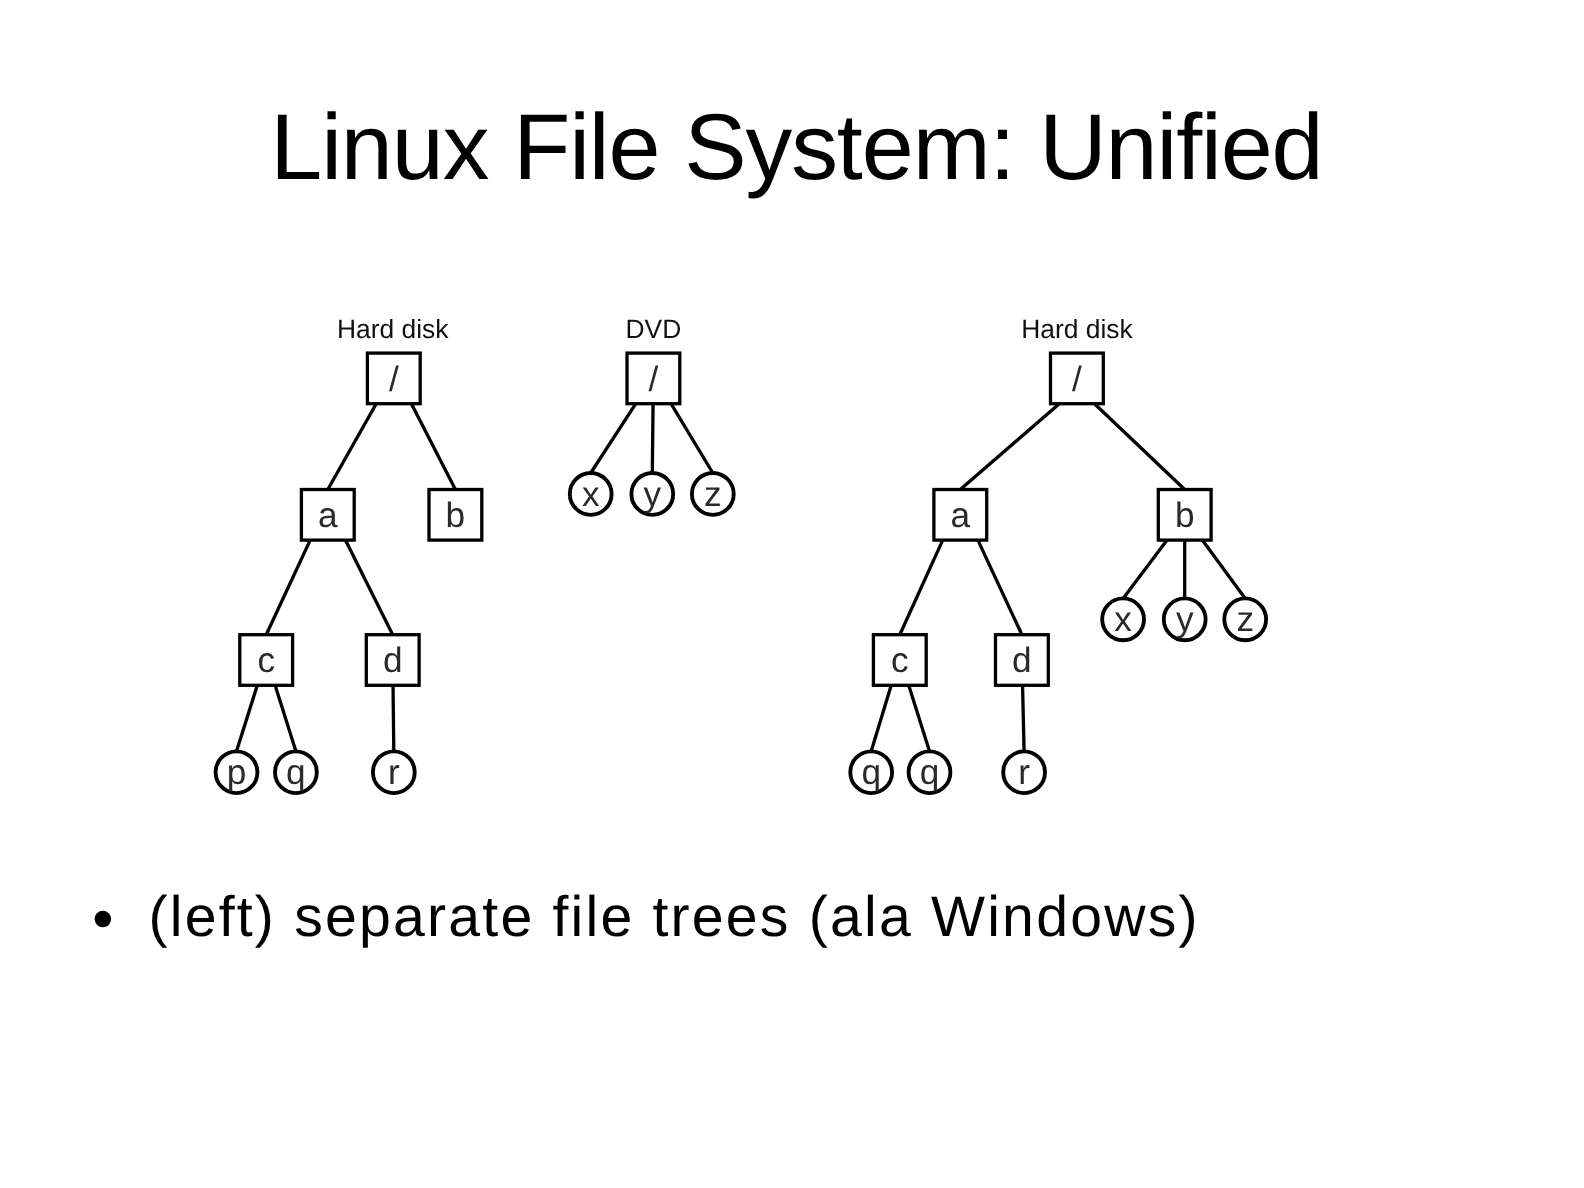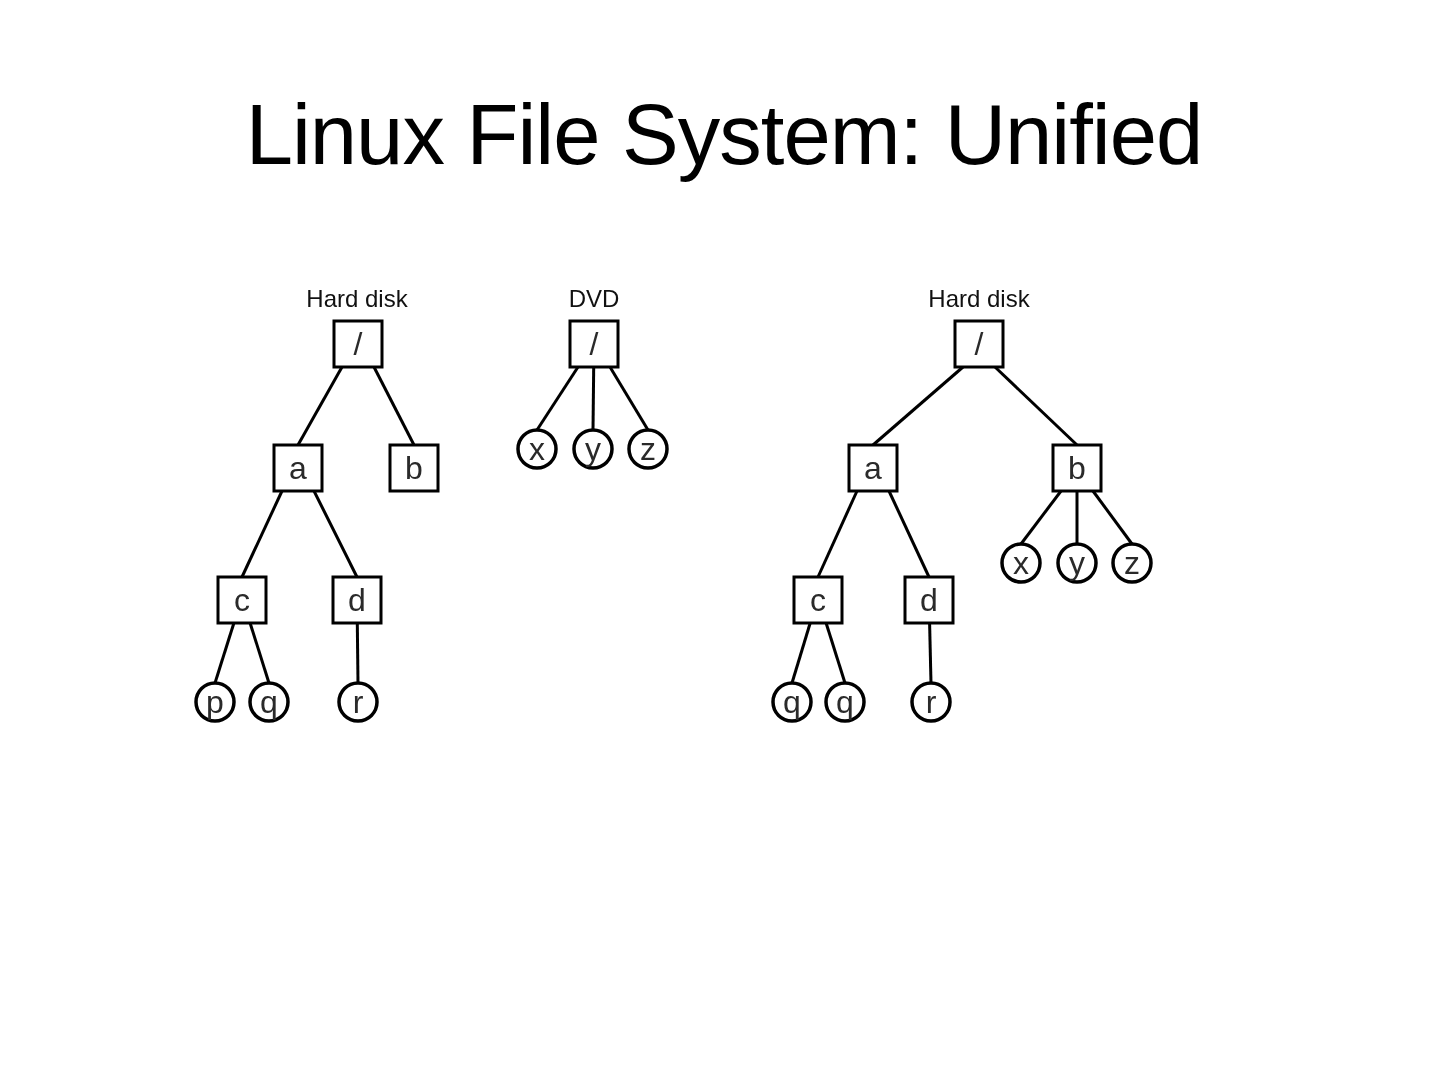--- a/index.html
+++ b/index.html
@@ -208,15 +208,19 @@
           <circle cx="845" cy="702" r="19" class="node-circle"></circle>
           <text x="845" y="713" class="node-label">q</text>
         </g>
         <g>
           <circle cx="931" cy="702" r="19" class="node-circle"></circle>
           <text x="931" y="713" class="node-label">r</text>
         </g>
       </g>
     </svg>
 
+  <div class="bullet-row bullet-row-1">
+    <div class="bullet-dot"></div>
+    <div class="bullet-text">(left) separate file trees (ala Windows)</div>
+  </div>
 
 
 </div>
 
 </body></html>

